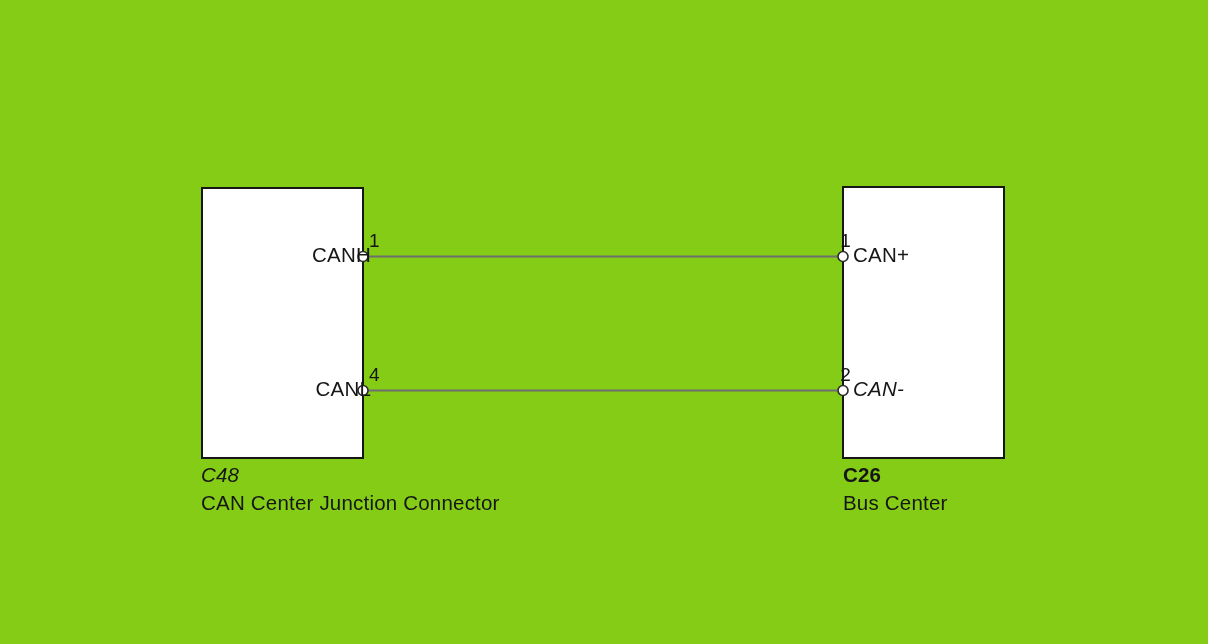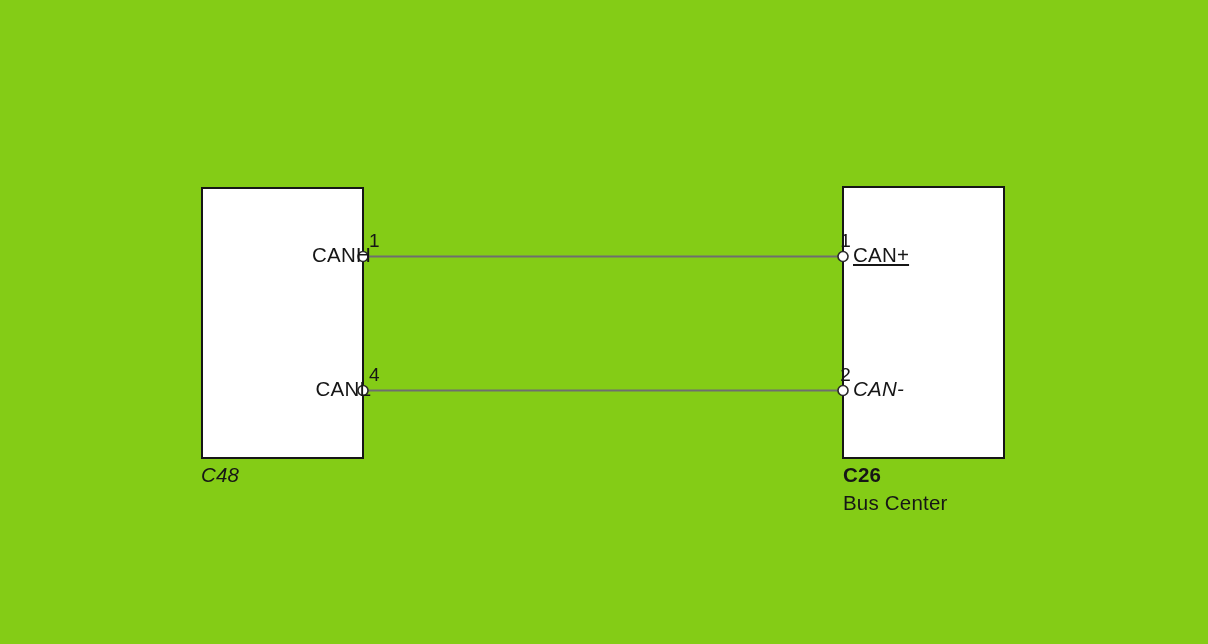--- a/index.html
+++ b/index.html
@@ -69,21 +69,21 @@
   
   #label-canh { right: 854px; top: 245px; }
   #label-canl { right: 854px; top: 379px; text-align: right; }
   
   #pinnum-c48-1  { left: 369px; top: 231px; }
   #pinnum-c48-12 { left: 369px; top: 365px; }
   
   #pinnum-c26-1 { right: 374px; top: 231px; }
   #pinnum-c26-2 { right: 374px; top: 365px; }
   
-  #label-canp { left: 853px; top: 245px; text-decoration: underline; }
+  #label-canp { left: 853px; top: 245px; }
   #label-cann { left: 853px; top: 379px; font-style: italic; }
   
   #cap-c48-id   { left: 201px; top: 465px; font-style: italic; }
   #cap-c48-name { left: 201px; top: 493px; }
   #cap-c26-id   { left: 843px; top: 465px; font-weight: bold; }
   #cap-c26-name { left: 843px; top: 493px; }
 </style>
 </head>
 <body>
 
@@ -116,18 +116,19 @@
   <div class="txt pin-num" id="pinnum-c26-1">1</div>
 
   <div class="txt pin-num" id="pinnum-c26-2">2</div>
 
   <div class="txt pin-label" id="label-canp">CAN+</div>
 
   <div class="txt pin-label" id="label-cann">CAN-</div>
 
   <div class="txt caption" id="cap-c48-id">C48</div>
 
+  <div class="txt caption" id="cap-c48-name">CAN Center Junction Connector</div>
 
   <div class="txt caption" id="cap-c26-id">C26</div>
 
   <div class="txt caption" id="cap-c26-name">Bus Center</div>
 
 </div>
 
 </body></html>

